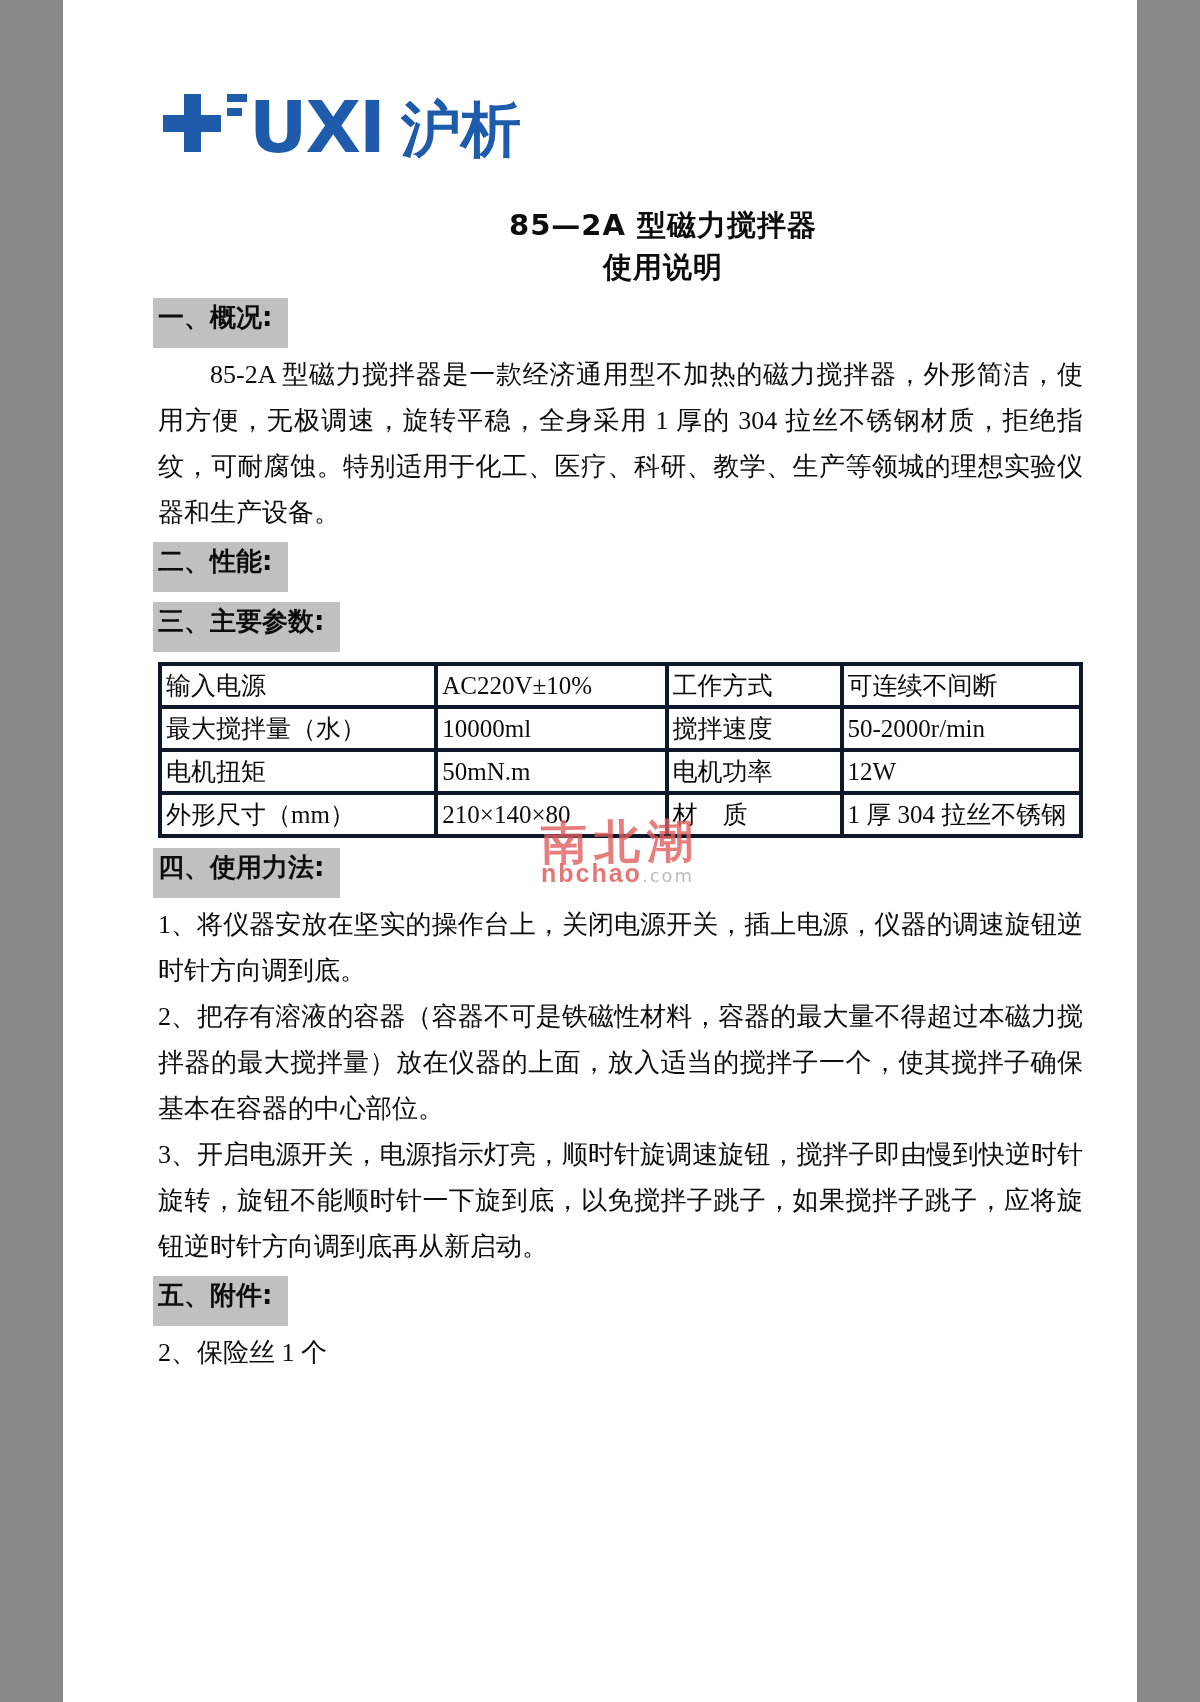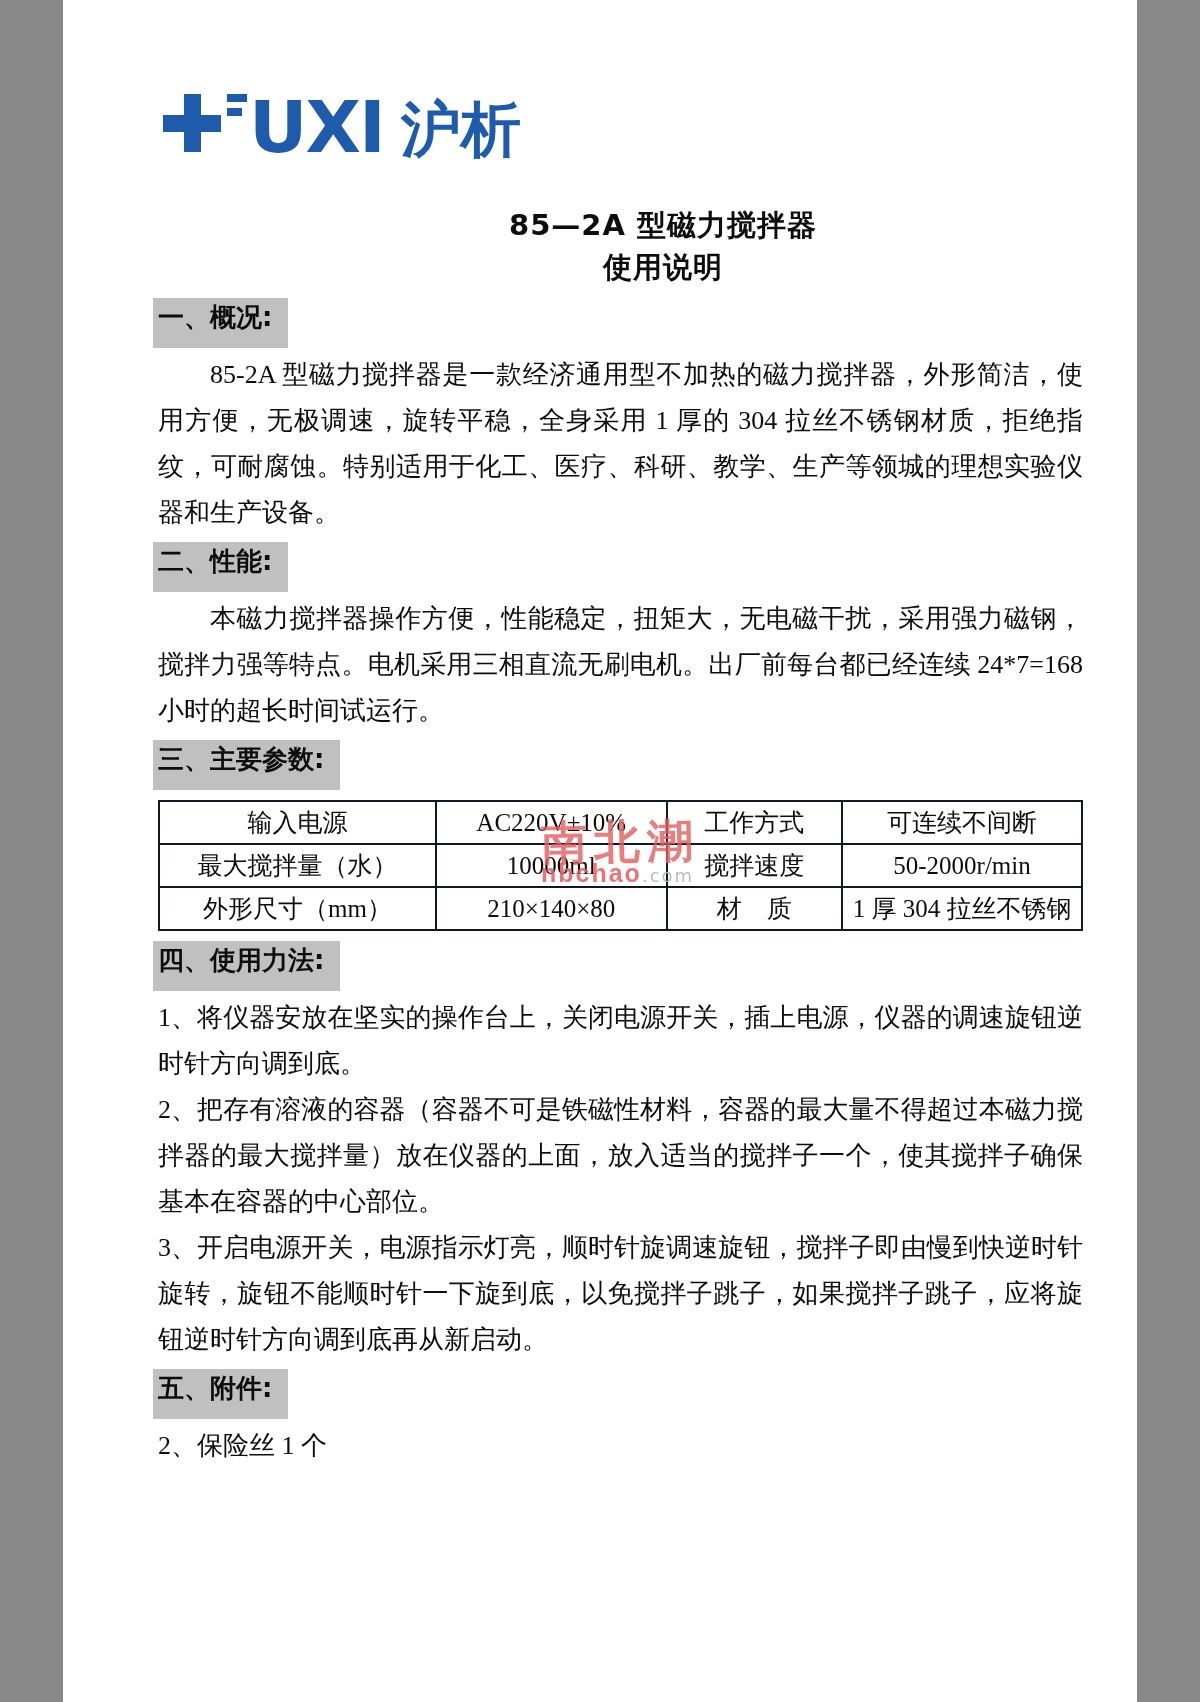--- a/index.html
+++ b/index.html
@@ -34,22 +34,22 @@
     margin:6px 0 4px -5px;
   }
   .para { text-align:justify; text-indent:2em; }
   .item-para { text-align:justify; }
   table.params {
     width:100%; border-collapse:collapse;
     margin:6px 0 4px 0;
     font-size:25px;
   }
   table.params td {
-    border:2px solid #0f172a;
-    height:43px; text-align:center; vertical-align:middle;
+    border:4px solid #0f172a;
+    height:43px; vertical-align:middle;
     padding:0 4px; line-height:30px;
   }
   td.c1 { width:30%; } td.c2 { width:25%; } td.c3 { width:19%; } td.c4 { width:26%; }
   .acc-line { text-align:left; }
   .watermark {
     position:absolute; top:816px; left:478px; width:230px;
     pointer-events:none;
   }
   .wm-text {
     font-family:"DejaVu Serif","Liberation Serif",serif;
@@ -85,39 +85,44 @@
   <div class="doc">
 
     <div>
       <span class="sec-heading">一、概况:</span>
     </div>
     <p class="para">85-2A 型磁力搅拌器是一款经济通用型不加热的磁力搅拌器，外形简洁，使用方便，无极调速，旋转平稳，全身采用 1 厚的 304 拉丝不锈钢材质，拒绝指纹，可耐腐蚀。特别适用于化工、医疗、科研、教学、生产等领城的理想实验仪器和生产设备。</p>
 
     <div>
       <span class="sec-heading">二、性能:</span>
     </div>
-    <p class="para">本磁力搅拌器操作方便，性能稳定，扭矩大，无电磁干扰，采用强力磁钢，搅拌力强等特点。电机采用三相直流无刷电机。出厂前每台都已经连续 24*7=168 小时的超长时间试运行。</p>
 
     <div>
       <span class="sec-heading">三、主要参数:</span>
     </div>
 
     <table class="params">
       <tbody>
         <tr>
           <td class="c1">输入电源</td>
           <td class="c2">AC220V±10%</td>
           <td class="c3">工作方式</td>
           <td class="c4">可连续不间断</td>
         </tr>
         <tr>
           <td class="c1">最大搅拌量（水）</td>
           <td class="c2">10000ml</td>
           <td class="c3">搅拌速度</td>
           <td class="c4">50-2000r/min</td>
+        </tr>
+        <tr>
+          <td class="c1">电机扭矩</td>
+          <td class="c2">50mN.m</td>
+          <td class="c3">电机功率</td>
+          <td class="c4">12W</td>
         </tr>
         <tr>
           <td class="c1">外形尺寸（mm）</td>
           <td class="c2">210×140×80</td>
           <td class="c3">材　质</td>
           <td class="c4">1 厚 304 拉丝不锈钢</td>
         </tr>
       </tbody>
     </table>
 

